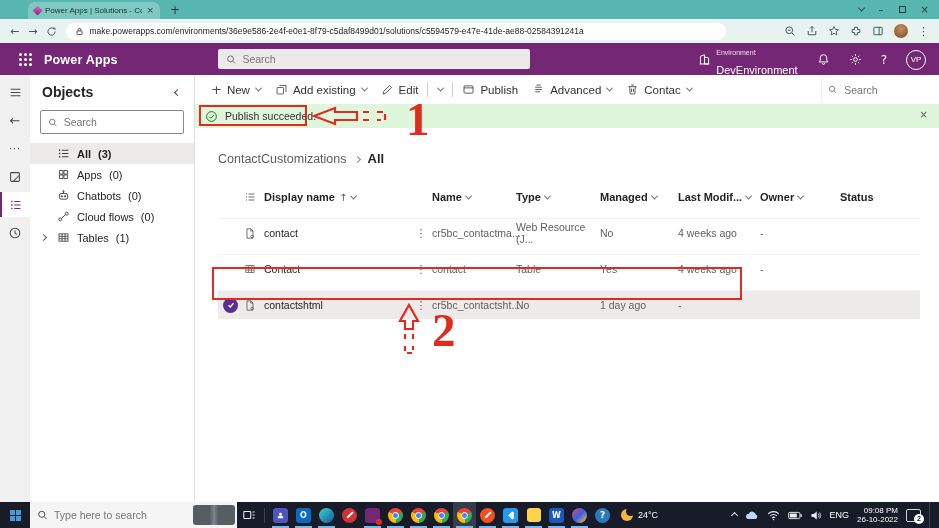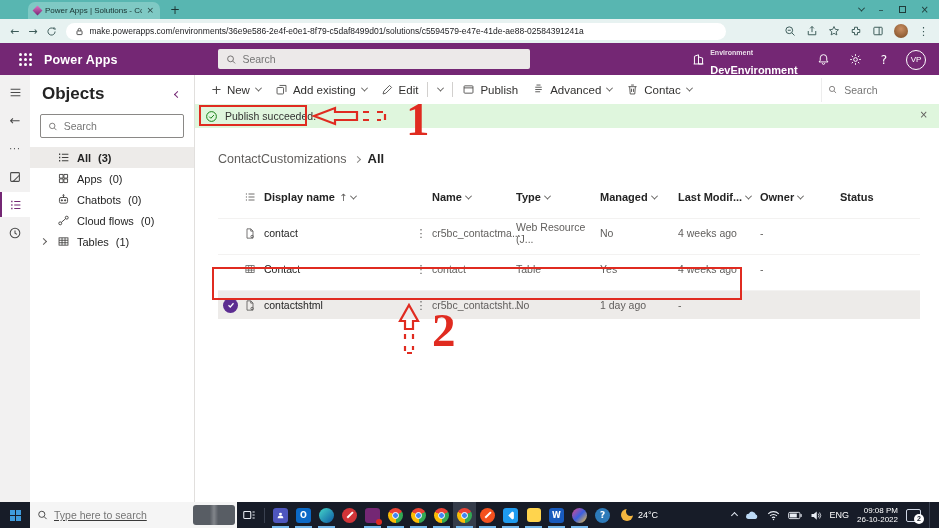--- a/index.html
+++ b/index.html
@@ -43,39 +43,39 @@
                display:flex; align-items:center; }
   .waffle { width:34px; display:grid; grid-template-columns:repeat(3,3px); grid-template-rows:repeat(3,3px);
             gap:2px; justify-content:center; margin-left:8px; }
   .waffle i { background:#fff; border-radius:50%; }
   .app-title { font-size:12.5px; font-weight:bold; margin-left:2px; letter-spacing:.2px; }
   .header-search { position:absolute; left:218px; top:6px; width:312px; height:20px; background:#ece9e9;
                    border-radius:2px; display:flex; align-items:center; padding:0 8px; gap:6px; color:#5f5d5d; }
   .header-search input, .plain-input { border:none; outline:none; background:transparent; font-size:10.5px;
                    font-family:inherit; color:#444; width:100%; }
   .header-right { margin-left:auto; display:flex; align-items:center; gap:19px; padding-right:13px; }
-  .env { display:flex; align-items:center; gap:5px;font-weight:bold; }
+  .env { display:flex; align-items:center; gap:5px; }
   .env-text { line-height:1.15; }
   .env-label { font-size:7px; opacity:.85; }
   .env-name { font-size:11px; }
   .hdr-q { font-size:12px; }
   .avatar-vp { width:20px; height:20px; border-radius:50%; border:1px solid #fff; display:flex; align-items:center;
                justify-content:center; font-size:8px; }
 
   
   .body { position:absolute; top:75px; bottom:26px; left:0; right:0; display:flex; }
 
   .rail { width:30px; background:#f2f1f1; display:flex; flex-direction:column; align-items:center; padding-top:5px; color:#4a4a4a; }
   .rail-item { width:30px; height:25px; display:flex; align-items:center; justify-content:center; margin-bottom:3px; }
   .rail-item.selected { background:#fff; border-left:2.5px solid #742774; }
   .rail-dots { font-size:9px; letter-spacing:1px; color:#4a4a4a; }
 
   .objects { width:165px; background:#fff; border-right:1px solid #e1dfdd; }
   .objects-header { display:flex; align-items:center; justify-content:space-between; padding:9px 14px 7px 12px; color:#242424; }
-  .objects-title { font-size:17px; font-weight:bold; }
+  .objects-title { font-size:14px; font-weight:bold; }
   .obj-search { margin:3px 10px 0 10px; height:24px; border:1px solid #8a8886; border-radius:2px;
                 display:flex; align-items:center; padding:0 7px; gap:6px; color:#605e5c; }
   .tree { margin-top:9px; }
   .tree-item { height:21px; display:flex; align-items:center; gap:7px; font-size:11px; color:#242424;
                position:relative; padding-left:27px; }
   .tree-item .expander { position:absolute; left:11px; top:8px; color:#605e5c; }
   .tree-item.selected { background:#edebe9; font-weight:bold; }
   .tree-ico { color:#3b3a39; flex:none; }
 
   .main { flex:1; position:relative; background:#fff; overflow:visible; }
@@ -121,21 +121,21 @@
                justify-content:center; margin-left:5px; }
   .anno-box2 { position:absolute; left:-6px; top:84px; width:530px; height:33px; border:2.5px solid #e02b20; pointer-events:none; }
   .anno-arrow2 { position:absolute; left:178px; top:120px; }
   .anno-num2 { position:absolute; left:214px; top:124px; }
 
   
   .taskbar { position:absolute; bottom:0; left:0; right:0; height:26px; background:#171c28; display:flex; align-items:center; color:#fff; }
   .start { width:30px; height:26px; display:flex; align-items:center; justify-content:center; }
   .winlogo { display:grid; grid-template-columns:5px 5px; grid-template-rows:5px 5px; gap:1px; }
   .winlogo i { background:#3f9bdc; }
-  .tb-search { width:207px; height:26px; background:#f5f5f5; display:flex; align-items:center; padding:0 7px; gap:6px; color:#3a3a3a; position:relative;text-decoration:underline; }
+  .tb-search { width:207px; height:26px; background:#f5f5f5; display:flex; align-items:center; padding:0 7px; gap:6px; color:#3a3a3a; position:relative; }
   .tb-search input { color:#3a3a3a; }
   .news-btn { position:absolute; right:2px; top:3px; width:42px; height:20px; background:#585d64; border-radius:3px;
               background-image:linear-gradient(90deg,transparent 40%, rgba(255,255,255,.25) 50%, transparent 60%); }
   .tb-cell { width:23px; height:26px; display:flex; align-items:center; justify-content:center; position:relative; flex:none; }
   .tb-cell.running::after { content:""; position:absolute; bottom:0; left:3px; right:3px; height:2px; background:#76b9ed; }
   .tb-cell.active { background:#353c4a; }
   .tb-divider { width:1px; height:15px; background:#3a4150; margin:0 4px; flex:none; }
   .app-sq { width:15px; height:15px; border-radius:3px; display:flex; align-items:center; justify-content:center;
             font-size:8px; font-weight:bold; color:#fff; }
   .app-ci { width:15px; height:15px; border-radius:50%; display:flex; align-items:center; justify-content:center; }

